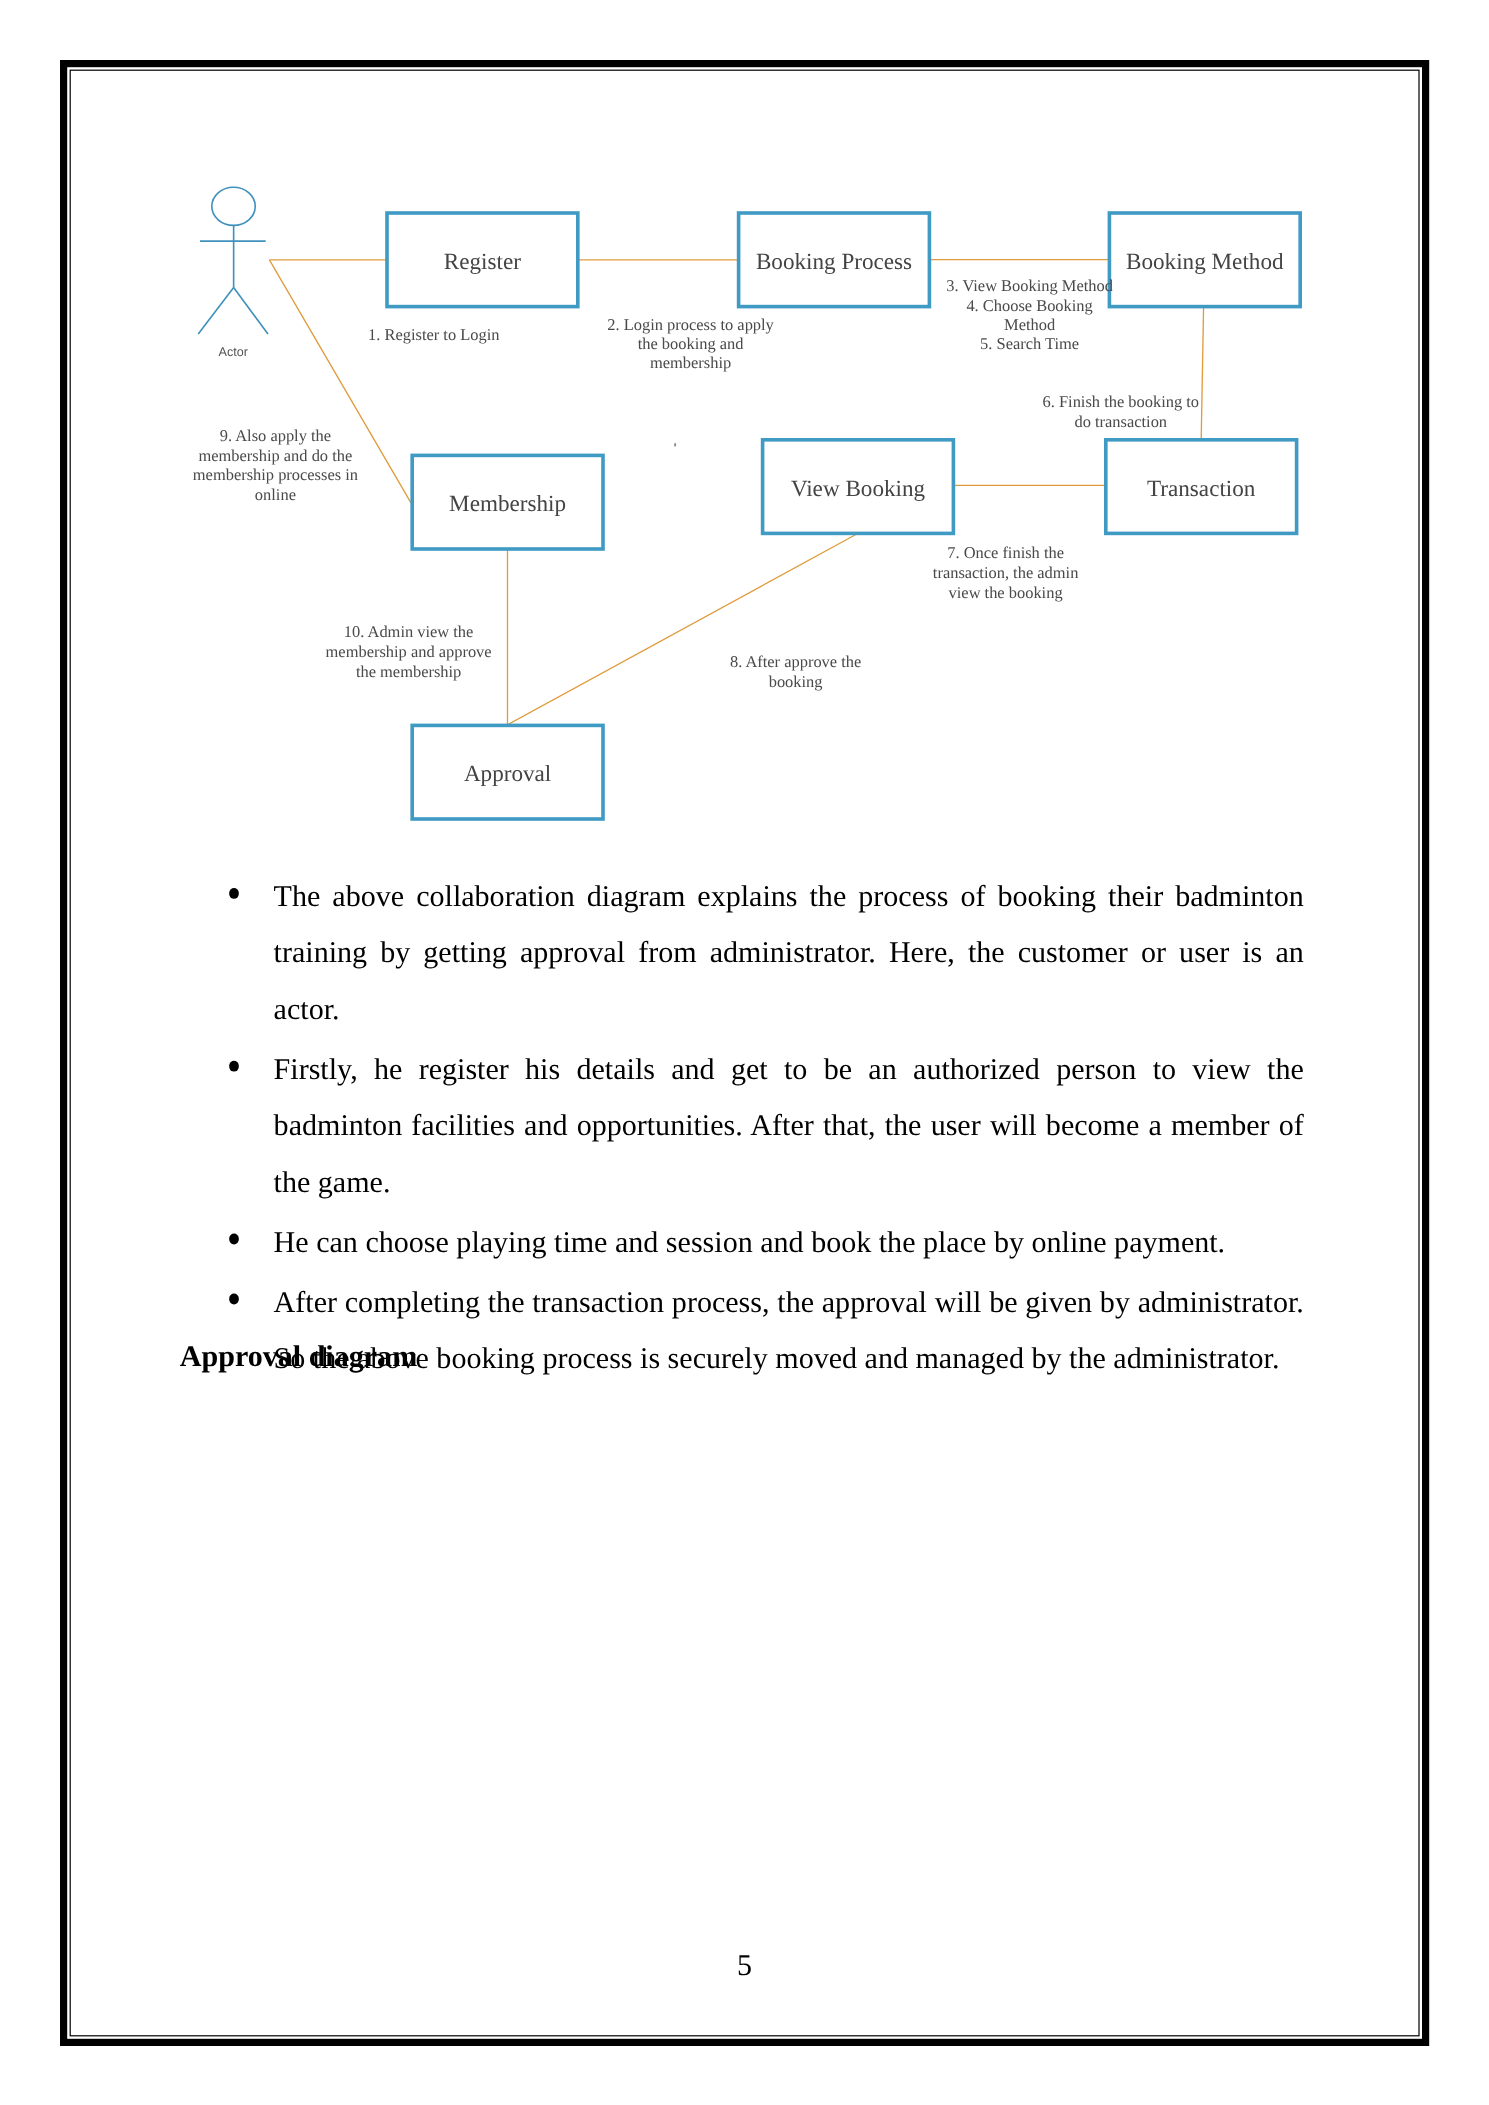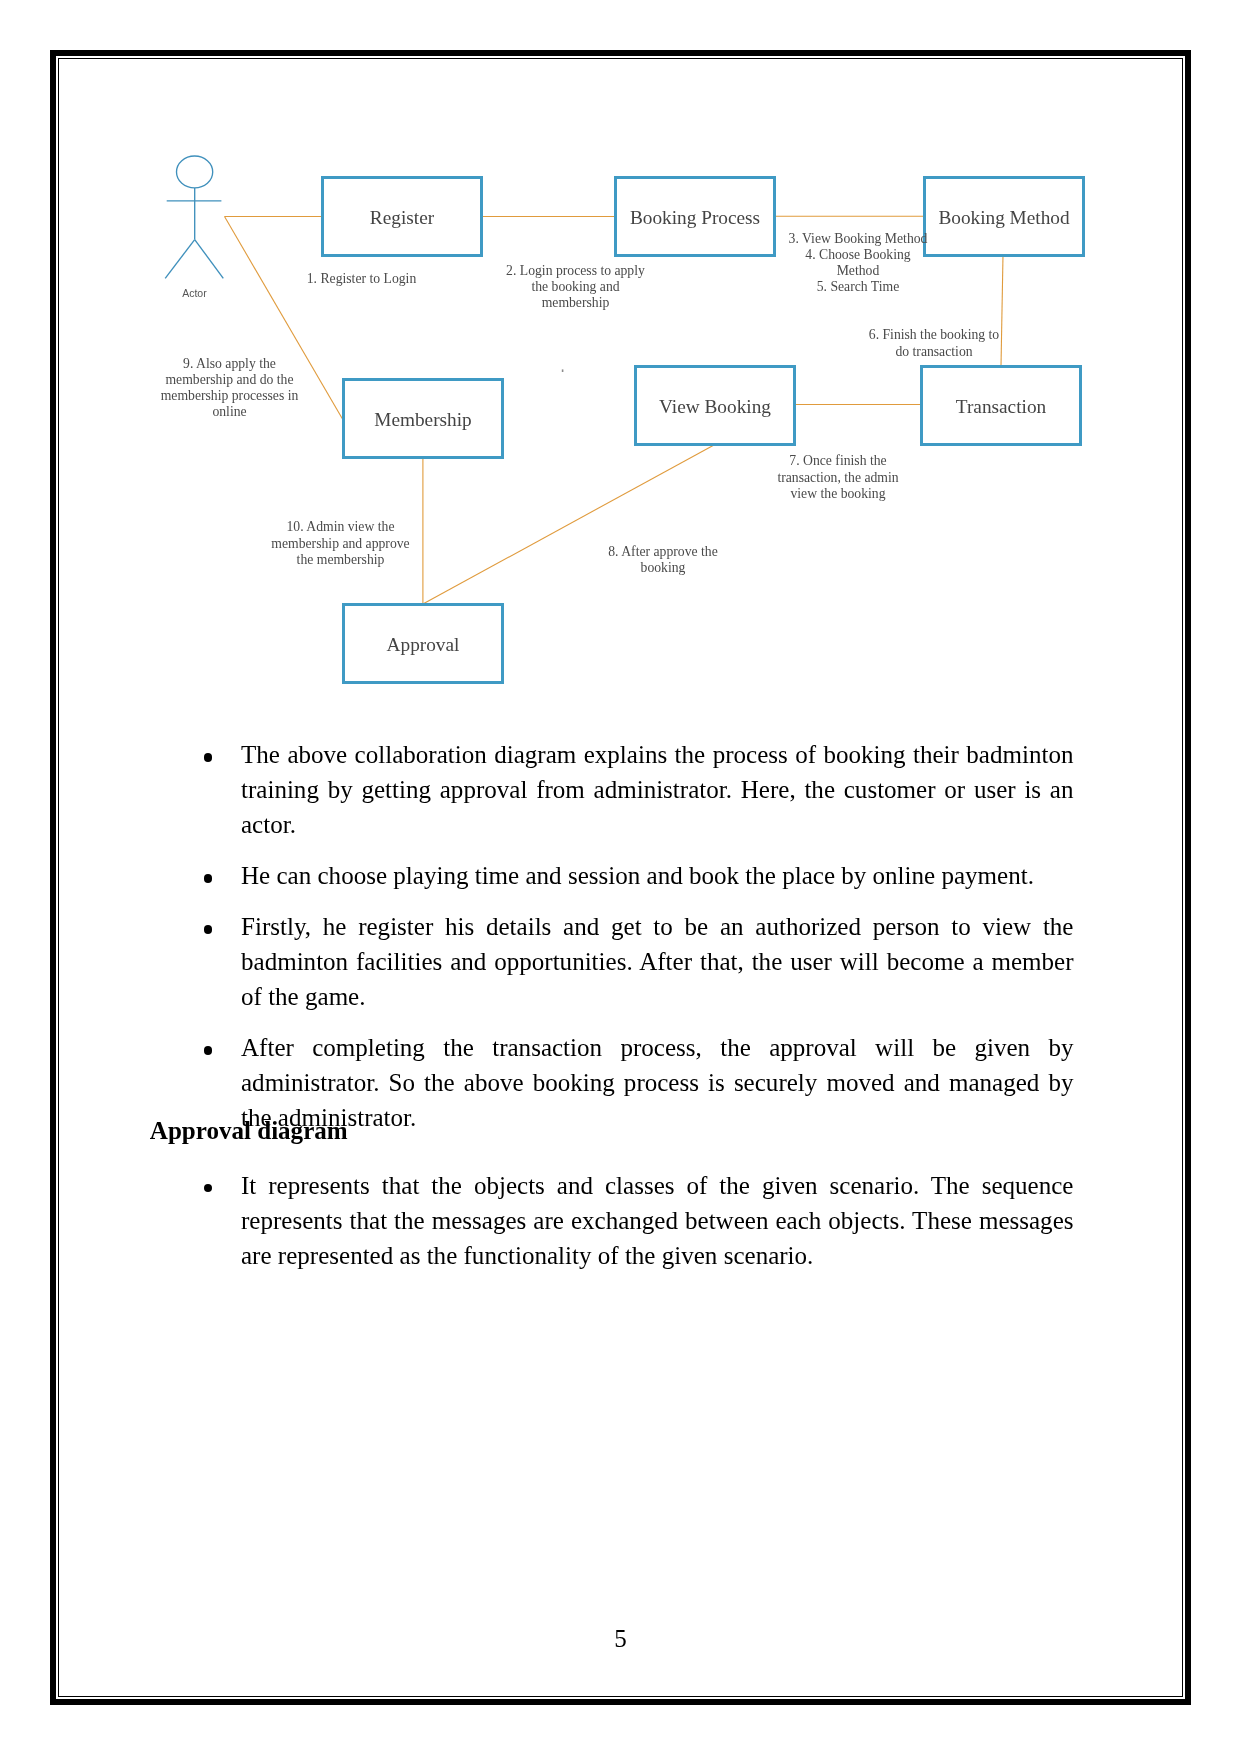--- a/index.html
+++ b/index.html
@@ -11,23 +11,23 @@
   #frame-inner{position:absolute;left:58px;top:58px;width:1125px;height:1639px;
        border:1.3px solid #000;box-sizing:border-box;}
   #diagram{position:absolute;left:0;top:0;width:1241px;height:720px;}
   .sv-box{fill:#ffffff;stroke:#3f9ac4;stroke-width:3;}
   .sv-boxtext{font-family:"Liberation Serif",serif;font-size:19.3px;fill:#444444;}
   .sv-msg{font-family:"Liberation Serif",serif;font-size:13.7px;fill:#4a4a4a;}
   .sv-actor{font-family:"Liberation Sans",sans-serif;font-size:10.5px;fill:#555;}
   #content{position:absolute;left:0;top:0;width:1241px;
            font-family:"Liberation Serif",serif;font-size:25.05px;color:#000;}
   .blist{list-style:none;margin:0;padding:0;}
-  .blist li{position:relative;margin:16px;padding:0 0 0 0;
+  .blist li{position:relative;margin:3px;padding:0 0 0 0;
             text-align:justify;text-justify:inter-word;
-            line-height:35px;}
+            line-height:47px;}
   .blist li .bullet{position:absolute;left:-37.3px;top:16.2px;width:8.4px;height:8.4px;
                     border-radius:50%;background:#000;font-size:0;line-height:0;}
   #heading-sequence{position:absolute;left:149.8px;top:1108.9px;
        font-weight:bold;font-size:25.05px;line-height:43.2px;white-space:nowrap;}
   #list-1{position:absolute;left:225px;top:721px;width:864.5px;}
   #list-2{position:absolute;left:225px;top:1151.5px;width:864.5px;}
   #page-number{position:absolute;left:0;top:1626.2px;width:1241px;text-align:center;
        font-size:25.05px;line-height:1;}
 </style>
 </head>
@@ -92,26 +92,25 @@
       <text x="838" y="465" text-anchor="middle"><tspan x="838" dy="0">7. Once finish the</tspan><tspan x="838" dy="16.7">transaction, the admin</tspan><tspan x="838" dy="16.7">view the booking</tspan></text>
       <text x="663" y="555.8" text-anchor="middle"><tspan x="663" dy="0">8. After approve the</tspan><tspan x="663" dy="16.4">booking</tspan></text>
       <text x="229.5" y="367.7" text-anchor="middle"><tspan x="229.5" dy="0">9. Also apply the</tspan><tspan x="229.5" dy="16.2">membership and do the</tspan><tspan x="229.5" dy="16.2">membership processes in</tspan><tspan x="229.5" dy="16.2">online</tspan></text>
       <text x="340.5" y="531" text-anchor="middle"><tspan x="340.5" dy="0">10. Admin view the</tspan><tspan x="340.5" dy="16.5">membership and approve</tspan><tspan x="340.5" dy="16.5">the membership</tspan></text>
     </g>
   </svg>
 
   <div id="content">
     <ul class="blist" id="list-1">
       <li><span class="bullet"></span><span>The above collaboration diagram explains the process of booking their badminton training by getting approval from administrator. Here, the customer or user is an actor.</span></li>
+      <li><span class="bullet"></span><span>Firstly, he register his details and get to be an authorized person to view the badminton facilities and opportunities. After that, the user will become a member of the game.</span></li>
       <li><span class="bullet"></span><span>He can choose playing time and session and book the place by online payment.</span></li>
-      <li><span class="bullet"></span><span>Firstly, he register his details and get to be an authorized person to view the badminton facilities and opportunities. After that, the user will become a member of the game.</span></li>
       <li><span class="bullet"></span><span>After completing the transaction process, the approval will be given by administrator. So the above booking process is securely moved and managed by the administrator.</span></li>
     </ul>
 
     <div id="heading-sequence">Approval diagram</div>
 
     <ul class="blist" id="list-2">
-      <li><span class="bullet"></span><span>It represents that the objects and classes of the given scenario. The sequence represents that the messages are exchanged between each objects. These messages are represented as the functionality of the given scenario.</span></li>
     </ul>
 
     <div id="page-number">5</div>
   </div>
 </div>
 
 </body></html>

